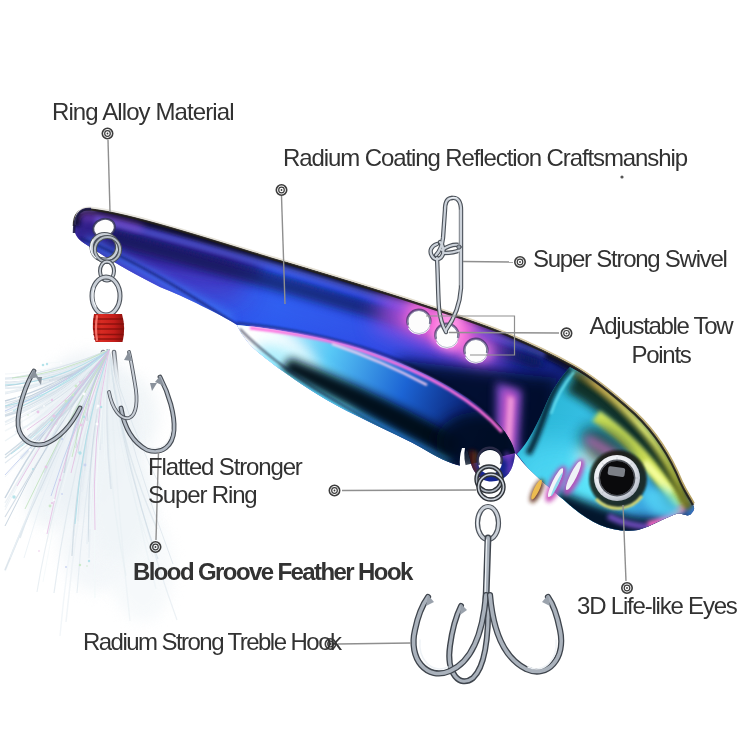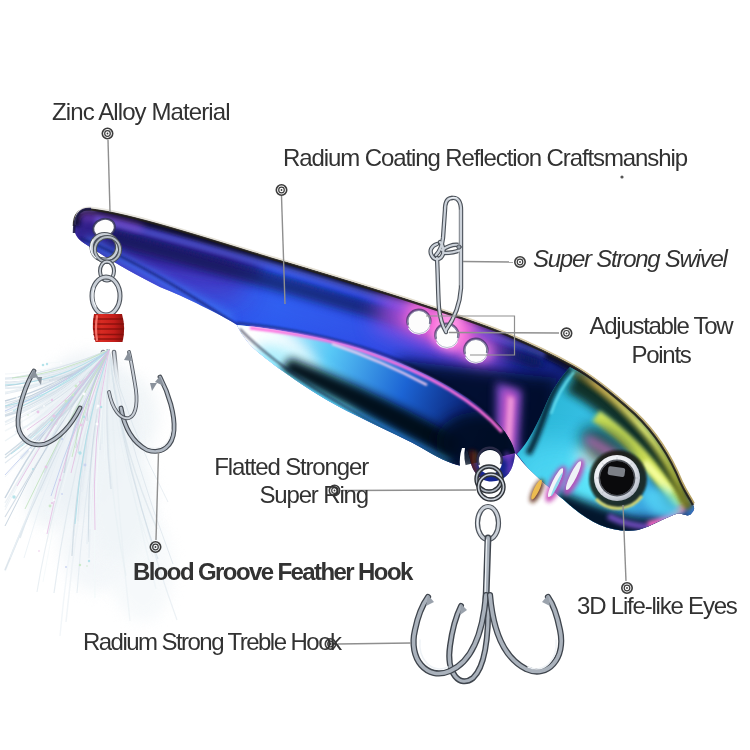--- a/index.html
+++ b/index.html
@@ -600,27 +600,27 @@
         </g>
   <g>
           <circle cx="627" cy="588" r="5.2" stroke-width="1.6"></circle>
           <circle cx="627" cy="588" r="2.8" stroke-width="1.2"></circle>
           <circle cx="627" cy="588" r="0.9" fill="#3c3c3c" stroke="none"></circle>
         </g>
   <circle cx="622" cy="177" r="1.6" fill="#555" stroke="none"></circle>
 </g>
 </svg>
 
-<div class="label" style="left:52px;top:98px;letter-spacing:-0.9px;">Zinc Alloy Material</div>
+<div class="label" style="left:52px;top:98px;letter-spacing:-0.9px;">Ring Alloy Material</div>
 <div class="label" style="left:240px;top:144px;letter-spacing:-1.1px;margin-left:43px;">Radium Coating Reflection Craftsmanship</div>
-<div class="label" style="left:533px;top:245px;letter-spacing:-1.25px;font-style:italic;">Super Strong Swivel</div>
+<div class="label" style="left:533px;top:245px;letter-spacing:-1.25px;">Super Strong Swivel</div>
 <div class="label" style="left:551px;top:312px;width:220px;text-align:center;letter-spacing:-1.3px;">
   <div>Adjustable Tow</div>
   <div>Points</div>
 </div>
-<div class="label" style="left:148px;top:453px;width:220px;text-align:right;letter-spacing:-1.15px;line-height:27.5px;">
+<div class="label" style="left:148px;top:453px;width:220px;text-align:left;letter-spacing:-1.15px;line-height:27.5px;">
   <div>Flatted Stronger</div>
   <div>Super Ring</div>
 </div>
 <div class="label" style="left:133px;top:558px;letter-spacing:-1.6px;font-weight:bold;">Blood Groove Feather Hook</div>
 <div class="label" style="left:83px;top:628px;letter-spacing:-1.55px;">Radium Strong Treble Hook</div>
 <div class="label" style="left:577px;top:592px;letter-spacing:-1.2px;">3D Life-like Eyes</div>
 </div>
 
 </body></html>

